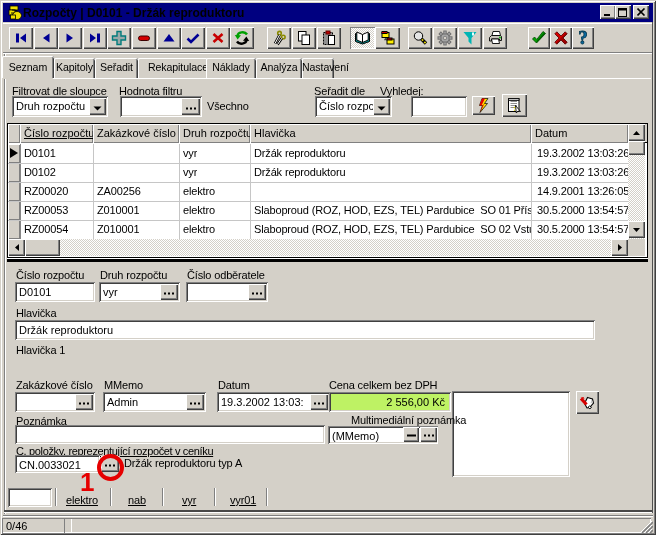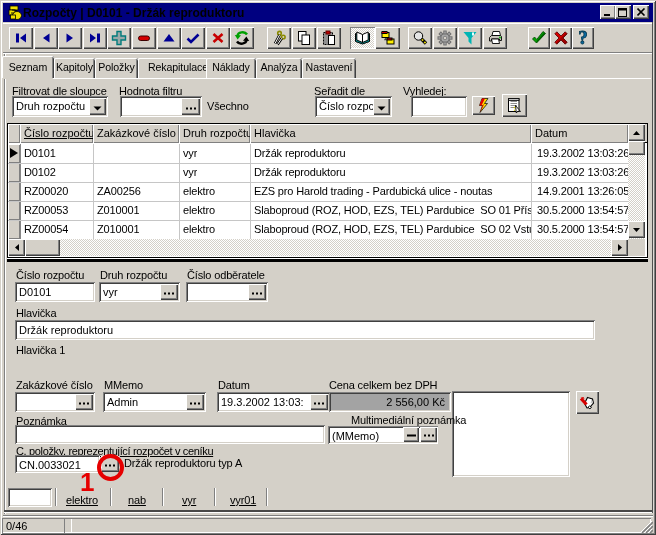--- a/index.html
+++ b/index.html
@@ -256,25 +256,25 @@
 
   <div class="abs" style="left:4px;top:54px;width:1px;height:460px;background:#808080;"></div>
   <div class="abs" style="left:5px;top:54px;width:1px;height:460px;background:#ffffff;"></div>
   <div class="abs" style="left:652px;top:22px;width:1px;height:491px;background:#505050;"></div>
   <div class="abs" style="left:653px;top:22px;width:1px;height:491px;background:#dedbd4;"></div>
   <div class="abs" style="left:4px;top:510px;width:648px;height:2px;background:#484848;"></div>
   <div class="abs" style="left:4px;top:512px;width:648px;height:1px;background:#ffffff;"></div>
 
   <div class="abs tab" id="tabactive" style="left:2px;width:52px;">Seznam</div>
   <div class="abs tab" style="left:54px;width:41px;">Kapitoly</div>
-  <div class="abs tab" style="left:95px;width:43px;">Položky</div>
+  <div class="abs tab" style="left:95px;width:43px;">Seřadit</div>
   <div class="abs tab" style="left:138px;width:80px;">Rekapitulace</div>
   <div class="abs tab" style="left:206px;width:50px;">Náklady</div>
   <div class="abs tab" style="left:256px;width:46px;">Analýza</div>
-  <div class="abs tab" style="left:302px;width:54px;">Nastavení</div>
+  <div class="abs tab" style="left:302px;width:32px;">Nastavení</div>
 
   <div class="abs" style="left:3px;top:78px;width:648px;height:1px;background:#ffffff;"></div>
   <div class="abs" style="left:3px;top:78px;width:50px;height:1px;background:#d4d0c8;z-index:6;"></div>
 
   <div class="abs lbl" style="left:12px;top:85px;">Filtrovat dle sloupce</div>
   <div class="abs edit" style="left:12px;top:96px;width:96px;height:21px;">Druh rozpočtu</div>
   <div class="abs dots" style="left:89px;top:98px;width:17px;height:17px;display:flex;align-items:center;justify-content:center;">
       <svg width="9" height="5">
         <path d="M0.5 0.5 L8.5 0.5 L4.5 4.5 Z" fill="#000"></path>
       </svg>
@@ -289,21 +289,21 @@
       </svg>
     </div>
   <div class="abs lbl" style="left:207px;top:100px;">Všechno</div>
   <div class="abs lbl" style="left:314px;top:85px;">Seřadit dle</div>
   <div class="abs edit" style="left:315px;top:96px;width:77px;height:21px;">Číslo rozp<span style="letter-spacing:-2px;">c</span></div>
   <div class="abs dots" style="left:373px;top:98px;width:17px;height:17px;display:flex;align-items:center;justify-content:center;">
       <svg width="9" height="5">
         <path d="M0.5 0.5 L8.5 0.5 L4.5 4.5 Z" fill="#000"></path>
       </svg>
     </div>
-  <div class="abs lbl" style="left:403px;top:85px;">Vyhledej:</div>
+  <div class="abs lbl" style="left:380px;top:85px;">Vyhledej:</div>
   <div class="abs edit" style="left:411px;top:96px;width:56px;height:21px;"></div>
   <div class="abs btn" style="left:472px;top:96px;width:23px;height:19px;">
       <svg width="14" height="15" viewBox="0 0 14 15">
         <path d="M5 0.5 L11 0.5 L7.5 5.5 L10.5 5.5 L3 14.5 L5.5 7.5 L2.5 7.5 Z" fill="#ffe000" stroke="#000" stroke-width="0.7"></path>
         <path d="M5 0.5 L8 0.5 L4.5 7.5 L2.5 7.5 Z M7.5 5.5 L3 14.5 L5.5 7.5 Z" fill="#e80000"></path>
       </svg>
     </div>
   <div class="abs btn" style="left:502px;top:94px;width:25px;height:23px;">
       <svg width="17" height="17" viewBox="0 0 17 17">
         <rect x="2.5" y="1.5" width="10.5" height="13" fill="#fff" stroke="#000"></rect>
@@ -353,21 +353,20 @@
     <div class="abs cell" style="left:175px;top:23px;">vyr</div>
     <div class="abs cell" style="left:246px;top:23px;">Držák reproduktoru</div>
     <div class="abs cell" style="left:529px;top:23px;width:91px;">19.3.2002 13:03:26</div>
     <div class="abs cell" style="left:16px;top:42px;">D0102</div>
     <div class="abs cell" style="left:175px;top:42px;">vyr</div>
     <div class="abs cell" style="left:246px;top:42px;">Držák reproduktoru</div>
     <div class="abs cell" style="left:529px;top:42px;width:91px;">19.3.2002 13:03:26</div>
     <div class="abs cell" style="left:16px;top:61px;">RZ00020</div>
     <div class="abs cell" style="left:89px;top:61px;">ZA00256</div>
     <div class="abs cell" style="left:175px;top:61px;">elektro</div>
-    <div class="abs cell" style="left:246px;top:61px;width:277px;">EZS pro Harold trading - Pardubická ulice - noutas</div>
     <div class="abs cell" style="left:529px;top:61px;width:91px;">14.9.2001 13:26:05</div>
     <div class="abs cell" style="left:16px;top:80px;">RZ00053</div>
     <div class="abs cell" style="left:89px;top:80px;">Z010001</div>
     <div class="abs cell" style="left:175px;top:80px;">elektro</div>
     <div class="abs cell" style="left:246px;top:80px;width:277px;">Slaboproud (ROZ, HOD, EZS, TEL) Pardubice&nbsp; SO 01 Přístavba</div>
     <div class="abs cell" style="left:529px;top:80px;width:91px;">30.5.2000 13:54:57</div>
     <div class="abs cell" style="left:16px;top:99px;">RZ00054</div>
     <div class="abs cell" style="left:89px;top:99px;">Z010001</div>
     <div class="abs cell" style="left:175px;top:99px;">elektro</div>
     <div class="abs cell" style="left:246px;top:99px;width:277px;">Slaboproud (ROZ, HOD, EZS, TEL) Pardubice&nbsp; SO 02 Vstupní objekt</div>
@@ -450,21 +449,21 @@
   <div class="abs lbl" style="left:218px;top:379px;">Datum</div>
   <div class="abs edit" style="left:217px;top:392px;width:113px;height:20px;">19.3.2002 13:03:</div>
   <div class="abs dots" style="left:310px;top:394px;width:18px;height:16px;padding-top:2px;">
       <svg width="10" height="3">
         <rect x="0" y="0.5" width="2" height="2" fill="#000"></rect>
         <rect x="4" y="0.5" width="2" height="2" fill="#000"></rect>
         <rect x="8" y="0.5" width="2" height="2" fill="#000"></rect>
       </svg>
     </div>
   <div class="abs lbl" style="left:329px;top:379px;">Cena celkem bez DPH</div>
-  <div class="abs edit" style="left:329px;top:392px;width:122px;height:20px;background:#a3a3a3;text-align:right;padding-right:6px;">2 556,00 Kč</div>
+  <div class="abs edit" style="left:329px;top:392px;width:122px;height:20px;background:#bef264;text-align:right;padding-right:6px;">2 556,00 Kč</div>
 
   <div class="abs edit" style="left:452px;top:391px;width:118px;height:86px;"></div>
   <div class="abs btn" style="left:576px;top:391px;width:23px;height:23px;">
       <svg width="17" height="17" viewBox="0 0 17 17">
         <path d="M8.5 3.5 L13.5 5 L14.5 9 L10.5 13.5 L8 14 L5.5 9.5 Z" fill="#fff" stroke="#000" stroke-width="1.1"></path>
         <path d="M12.5 5.5 L14.2 8.5 L11.5 9.5 Z" fill="#c8c8c8"></path>
         <path d="M2 4.5 L7.5 10.5" stroke="#d80000" stroke-width="3.2"></path>
         <path d="M1.5 3.8 L4.5 3 L5.5 5 Z" fill="#d80000"></path>
         <path d="M9 13.2 L11 15 L12.5 13 L10.5 12 Z" fill="#fff" stroke="#000" stroke-width="0.9"></path>
       </svg>

